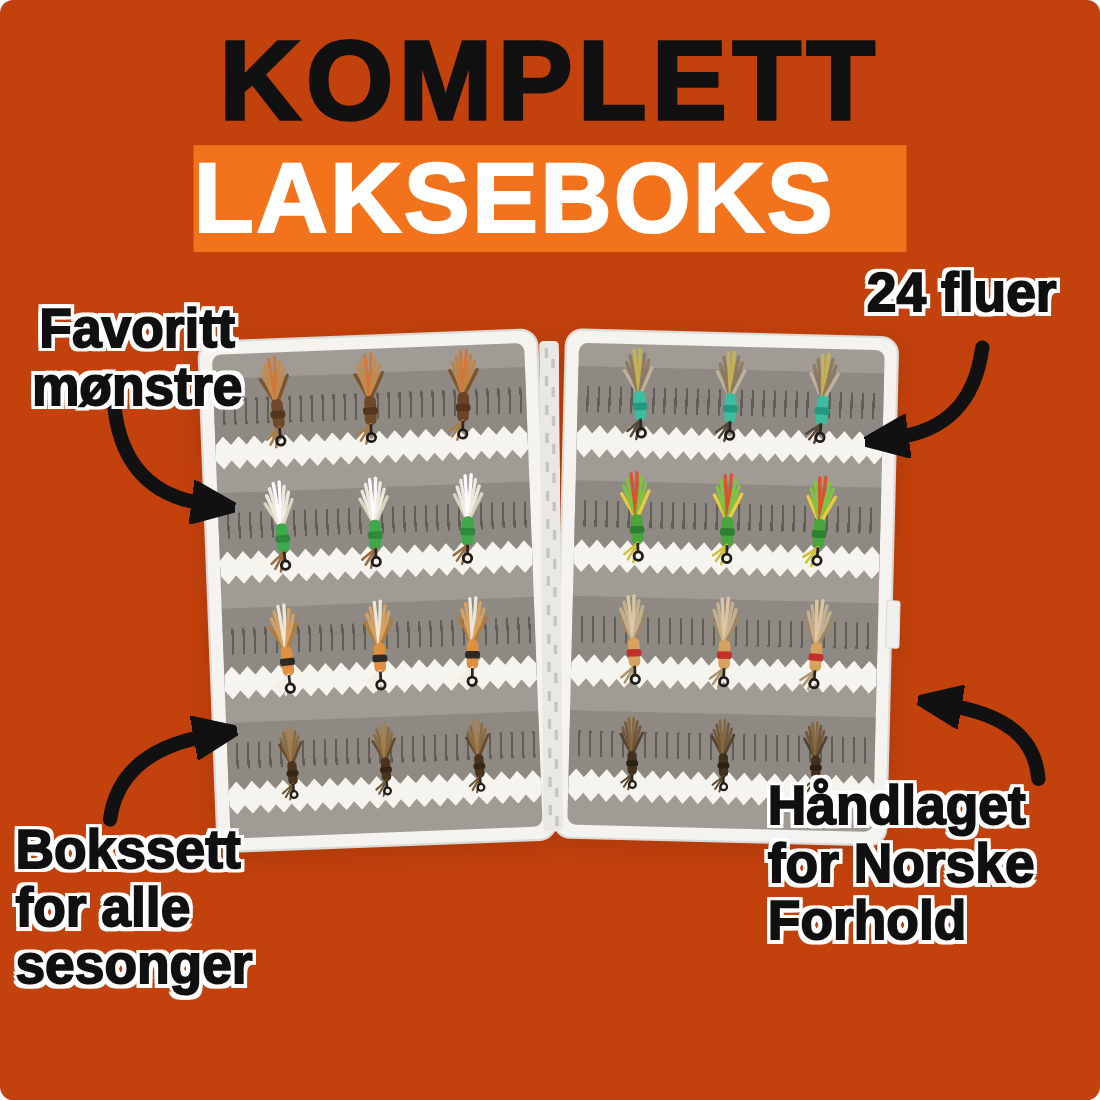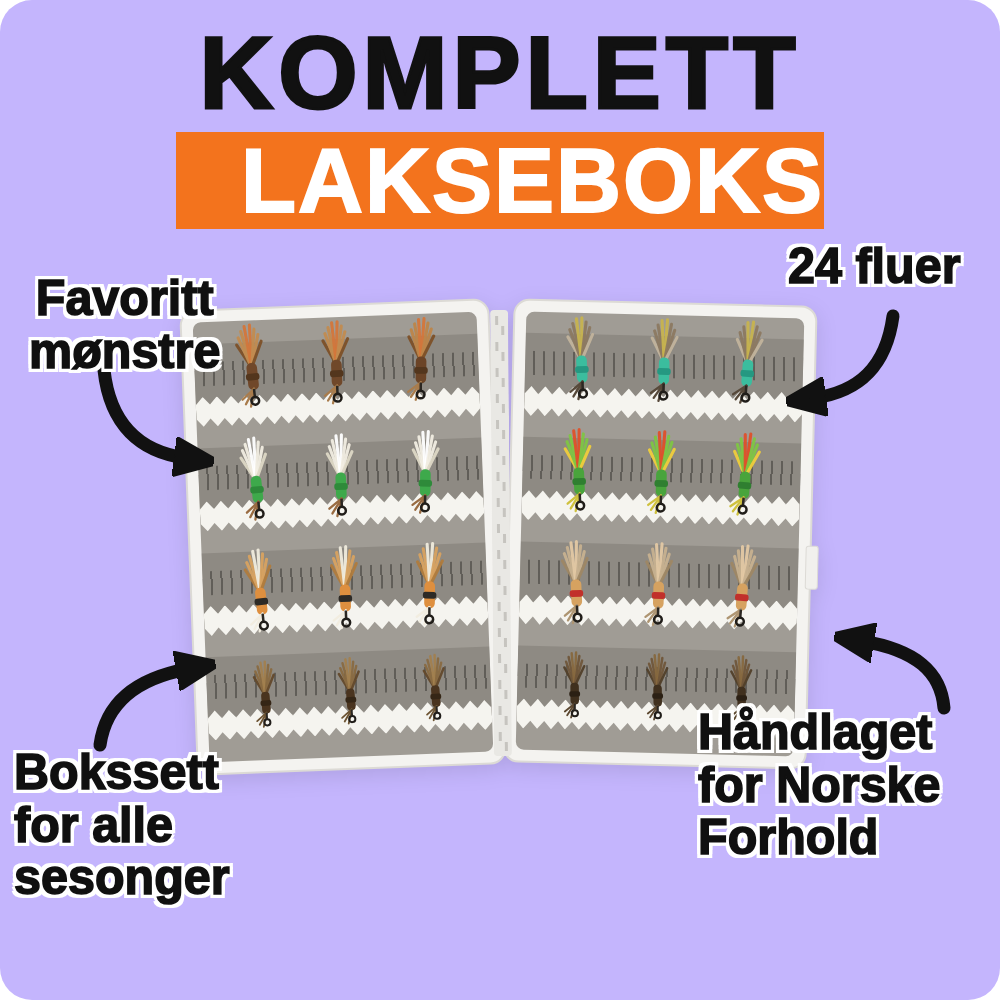--- a/index.html
+++ b/index.html
@@ -1,25 +1,25 @@
 <!DOCTYPE html>
 <html><head>
 <meta charset="utf-8">
 <style>
   html,body{margin:0;padding:0;background:#ffffff;}
   .stage{position:relative;width:1000px;height:1000px;background:#ffffff;overflow:hidden;
          font-family:"Liberation Sans",sans-serif;}
-  .card{position:absolute;inset:0;background:#c4b5fd;border-radius:32px;overflow:hidden;}
+  .card{position:absolute;inset:0;background:#c2410c;border-radius:12px;overflow:hidden;}
 
   
   .title{position:absolute;top:22px;left:0;right:0;text-align:center;
          font-weight:800;font-size:102px;line-height:1;letter-spacing:5px;
          color:#111111;-webkit-text-stroke:3px #111111;}
   .banner{position:absolute;left:176px;top:132px;width:648px;height:97px;
-          background:#F3731D;display:flex;align-items:center;justify-content:flex-end;}
+          background:#F3731D;display:flex;align-items:center;justify-content:flex-start;}
   .banner span{font-weight:800;font-size:90px;line-height:1;letter-spacing:2px;
                color:#ffffff;-webkit-text-stroke:2px #ffffff;}
 
   
   .callout{position:absolute;font-weight:700;font-size:50px;line-height:1.05;
            color:#101010;-webkit-text-stroke:1.6px #101010;letter-spacing:0px;
            transform:scaleX(.97);transform-origin:left top;z-index:30;
            text-shadow:-4px -4px 0 #fff,4px -4px 0 #fff,-4px 4px 0 #fff,4px 4px 0 #fff,
                        -4px 0 0 #fff,4px 0 0 #fff,0 -4px 0 #fff,0 4px 0 #fff;}
   .c-fav{left:18px;top:272px;width:220px;text-align:center;}

